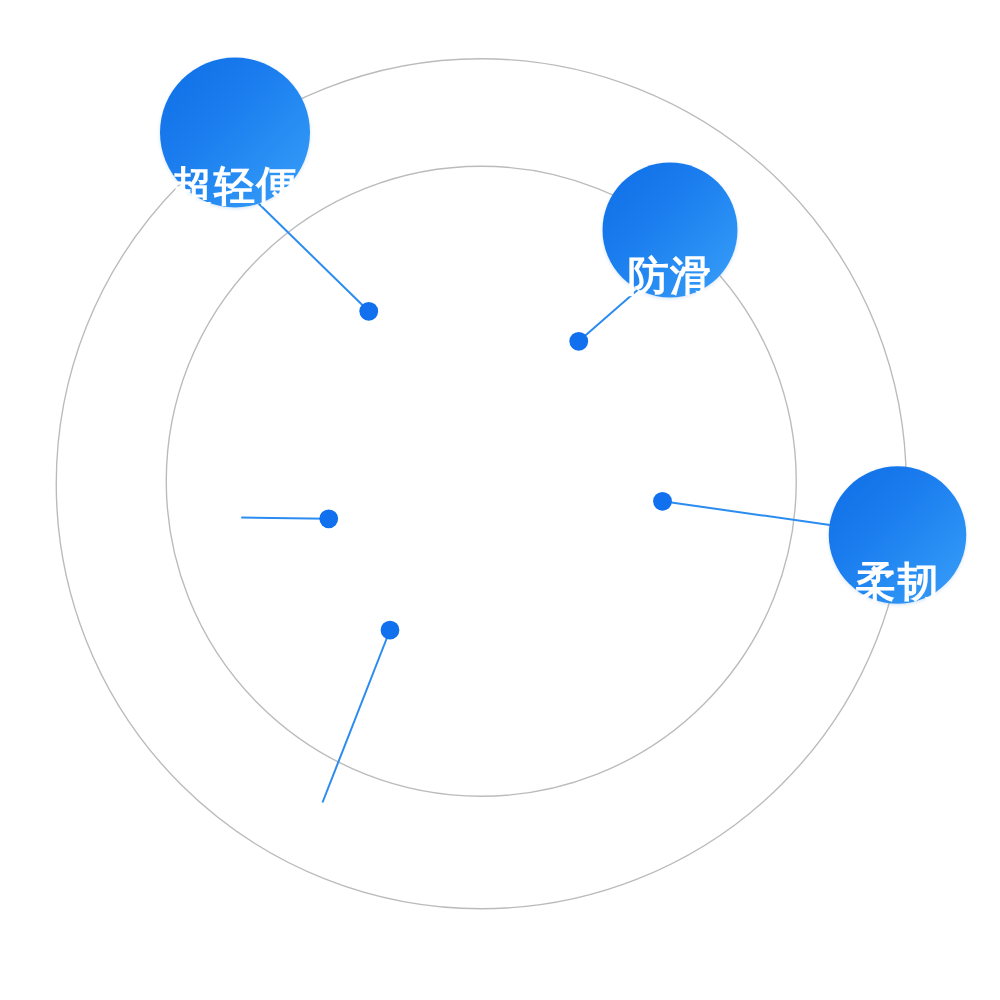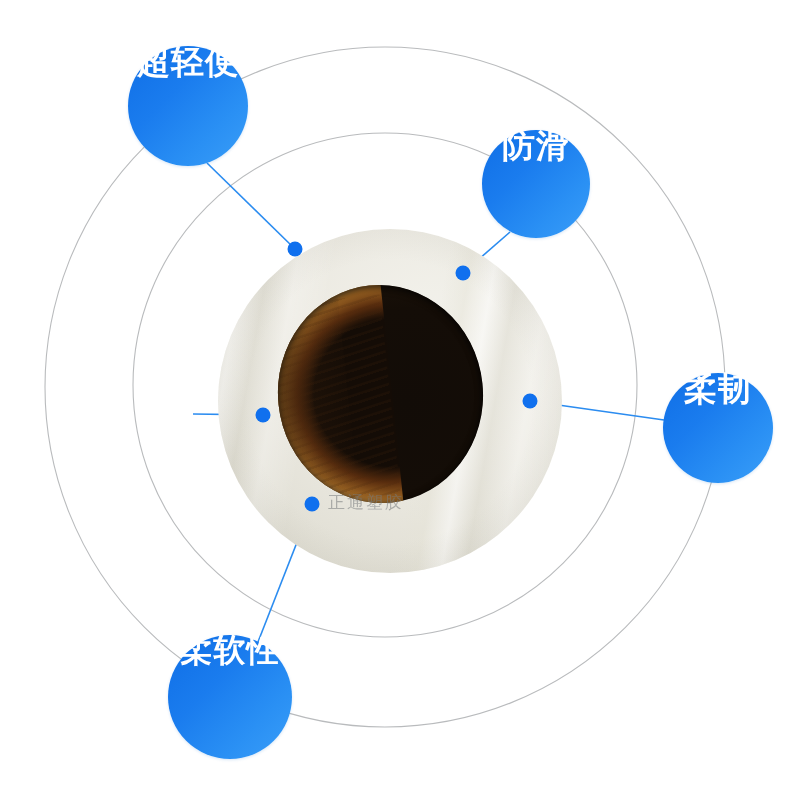--- a/index.html
+++ b/index.html
@@ -22,21 +22,21 @@
     position: absolute;
     left: 0;
     top: 0;
     width: 800px;
     height: 800px;
   }
   .bubble {
     position: absolute;
     border-radius: 50%;
     display: flex;
-    align-items: flex-start;
+    align-items: flex-end;
     justify-content: center;
     color: #ffffff;
     font-weight: bold;
     letter-spacing: 1px;
     text-align: center;
     line-height: 1;
     background-image: linear-gradient(135deg, #0f6ee6 0%, #1a7cee 38%, #2a90f4 72%, #3a9ef8 100%);
     box-shadow: 0 1px 3px rgba(30, 110, 200, 0.18);
     user-select: none;
   }
@@ -174,48 +174,32 @@
     </g>
     <g>
       <line x1="207" y1="163" x2="295" y2="249" stroke="#2b8cf0" stroke-width="1.6"></line>
       <line x1="510" y1="232" x2="463" y2="273" stroke="#2b8cf0" stroke-width="1.6"></line>
       <line x1="664" y1="420" x2="530" y2="401" stroke="#2b8cf0" stroke-width="1.6"></line>
       <line x1="258" y1="642" x2="312" y2="504" stroke="#2b8cf0" stroke-width="1.6"></line>
       <line x1="193" y1="414" x2="263" y2="415" stroke="#2b8cf0" stroke-width="1.6"></line>
     </g>
   </svg>
 
-  <div class="tube-wrap">
-    <div class="tube-outer">
-      <div class="tube-striation"></div>
-      <div class="tube-shade"></div>
-      <div class="tube-bore">
-        <div class="bore-crescent"></div>
-        <div class="bore-crescent-dark"></div>
-        <div class="bore-streaks"></div>
-        <div class="bore-rim-shadow"></div>
-      </div>
-      <div class="watermark">正通塑胶</div>
-    </div>
-  </div>
 
   <svg class="svg-layer" viewBox="0 0 800 800">
     <circle cx="295" cy="249" r="7.5" fill="#1070ee"></circle>
     <circle cx="463" cy="273" r="7.5" fill="#1070ee"></circle>
     <circle cx="530" cy="401" r="7.5" fill="#1070ee"></circle>
     <circle cx="312" cy="504" r="7.5" fill="#1070ee"></circle>
     <circle cx="263" cy="415" r="7.5" fill="#1070ee"></circle>
   </svg>
 
   <div class="bubble" id="bubble-0">
     <span>超轻便</span>
   </div>
   <div class="bubble" id="bubble-2">
     <span>柔韧</span>
   </div>
   <div class="bubble" id="bubble-1">
     <span>防滑</span>
   </div>
-  <div class="bubble" id="bubble-3">
-    <span>柔软性</span>
-  </div>
 
 </div>
 
 </body></html>

